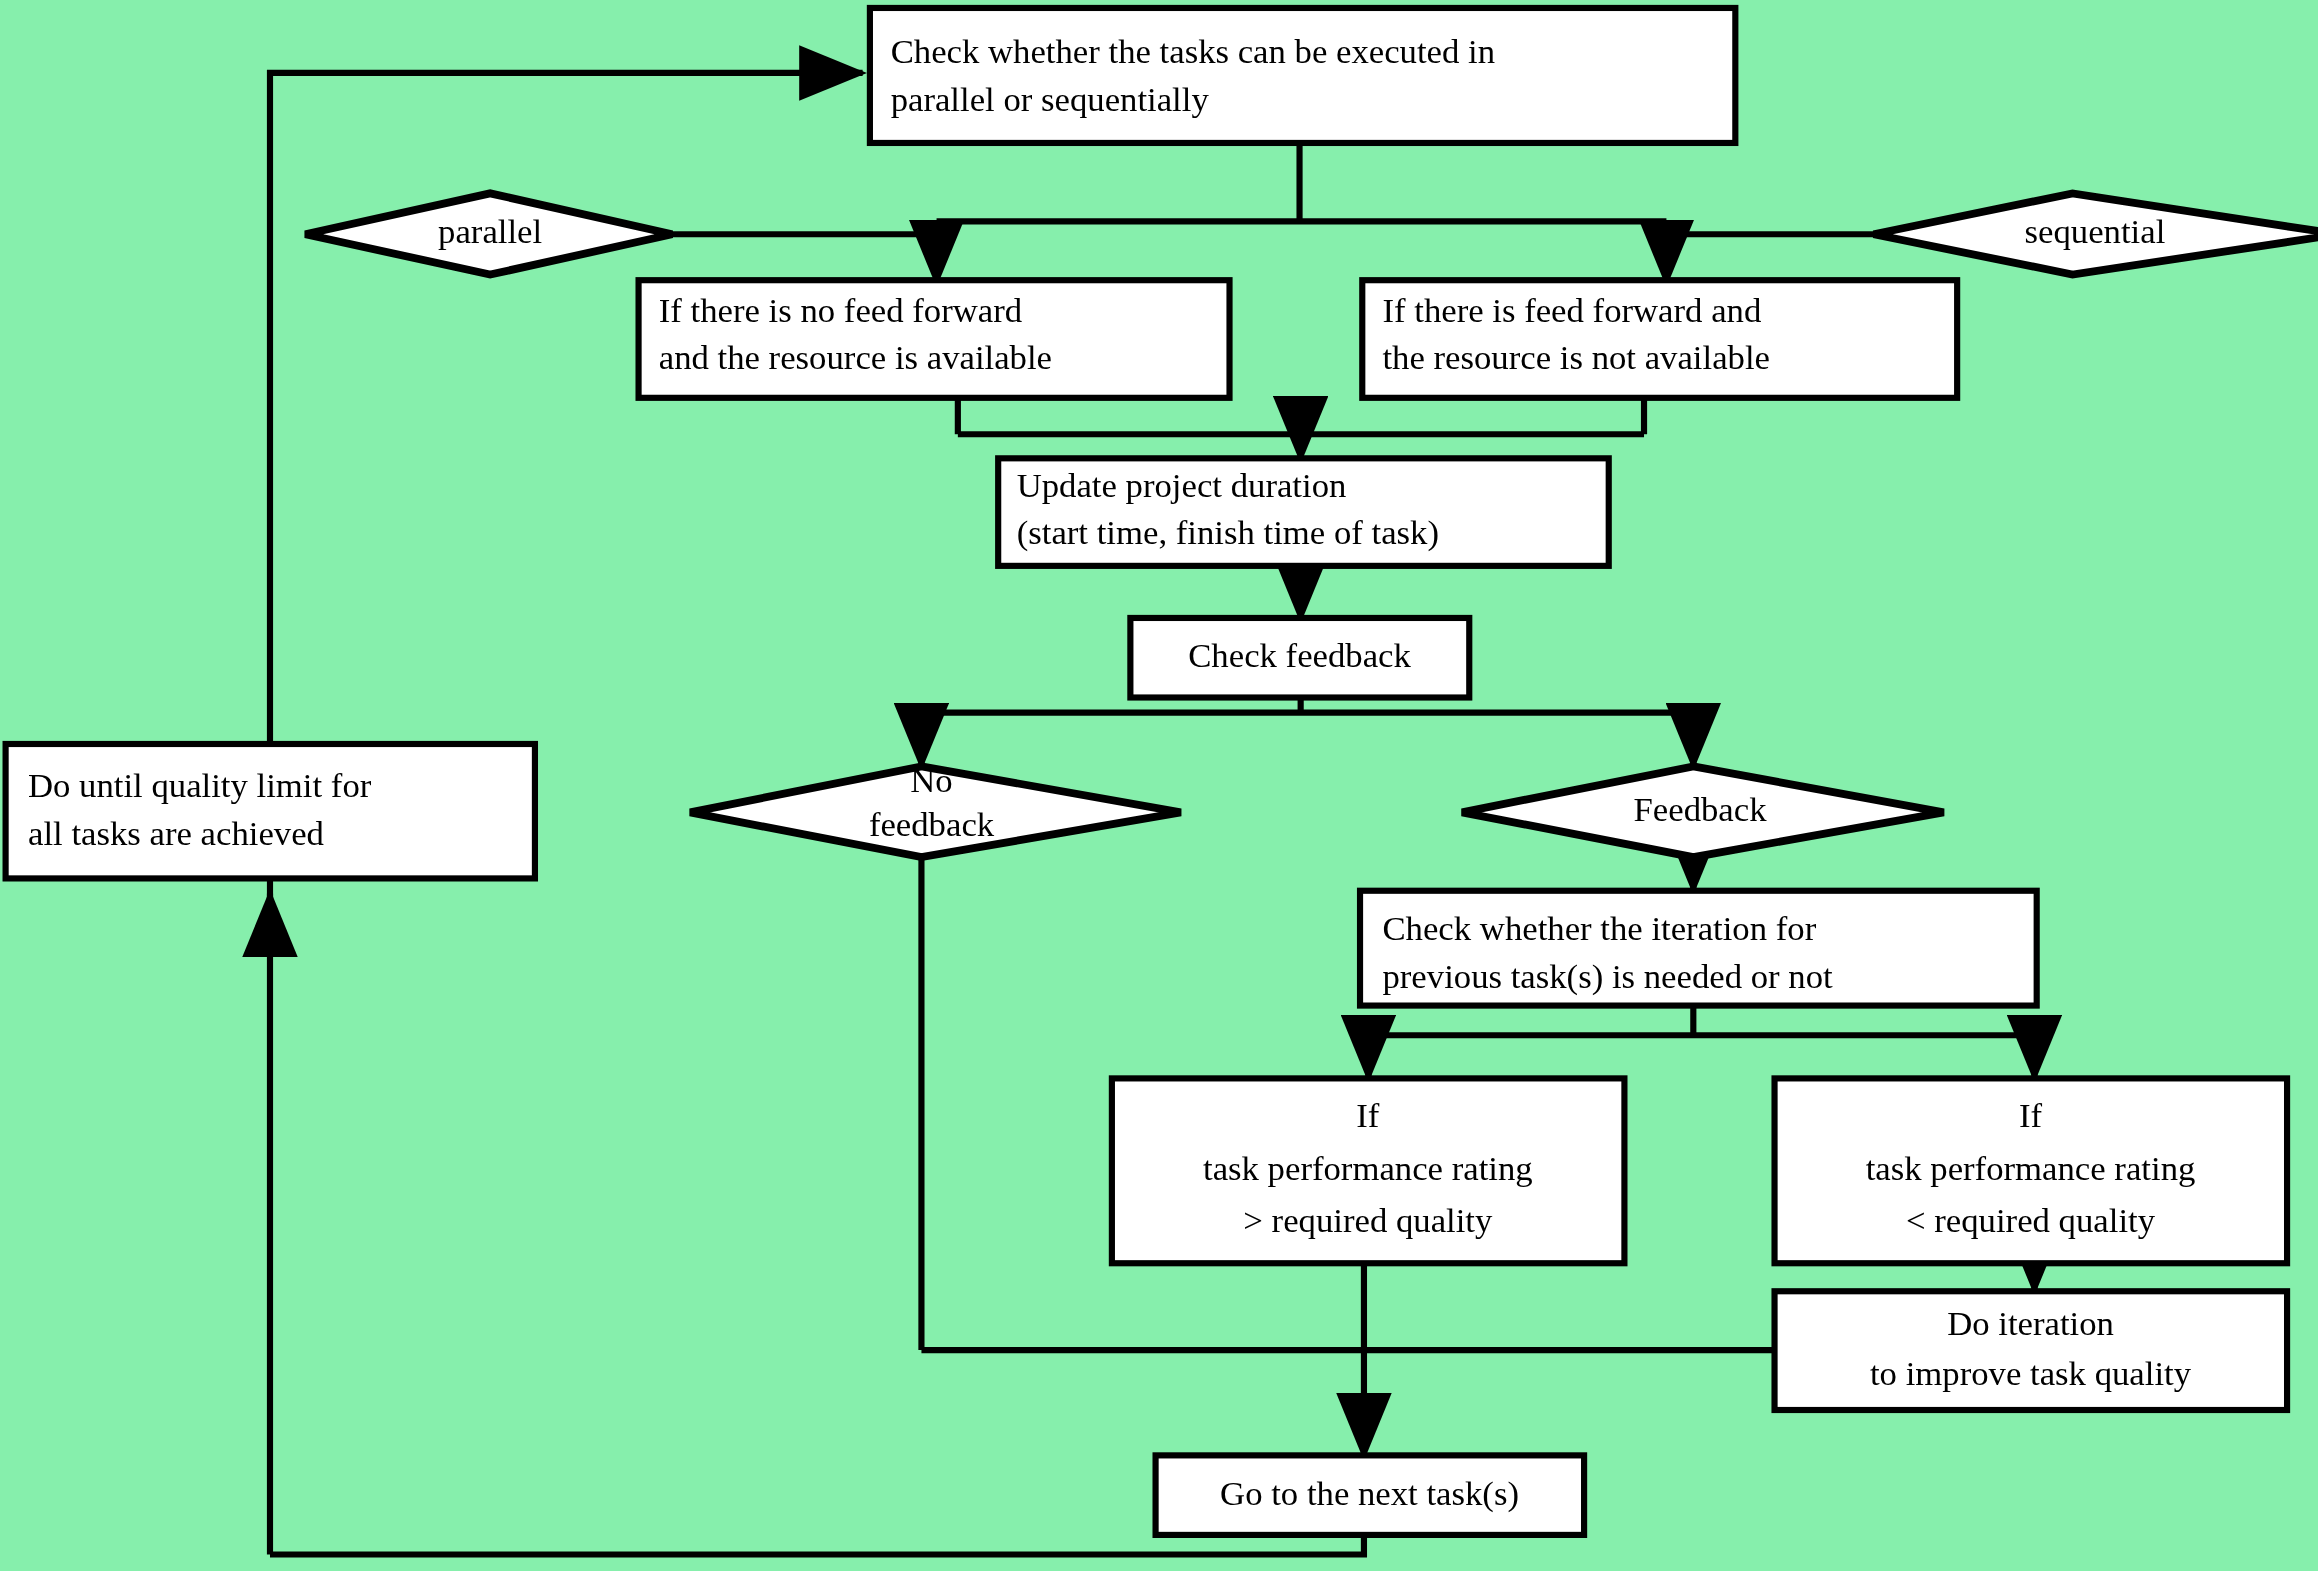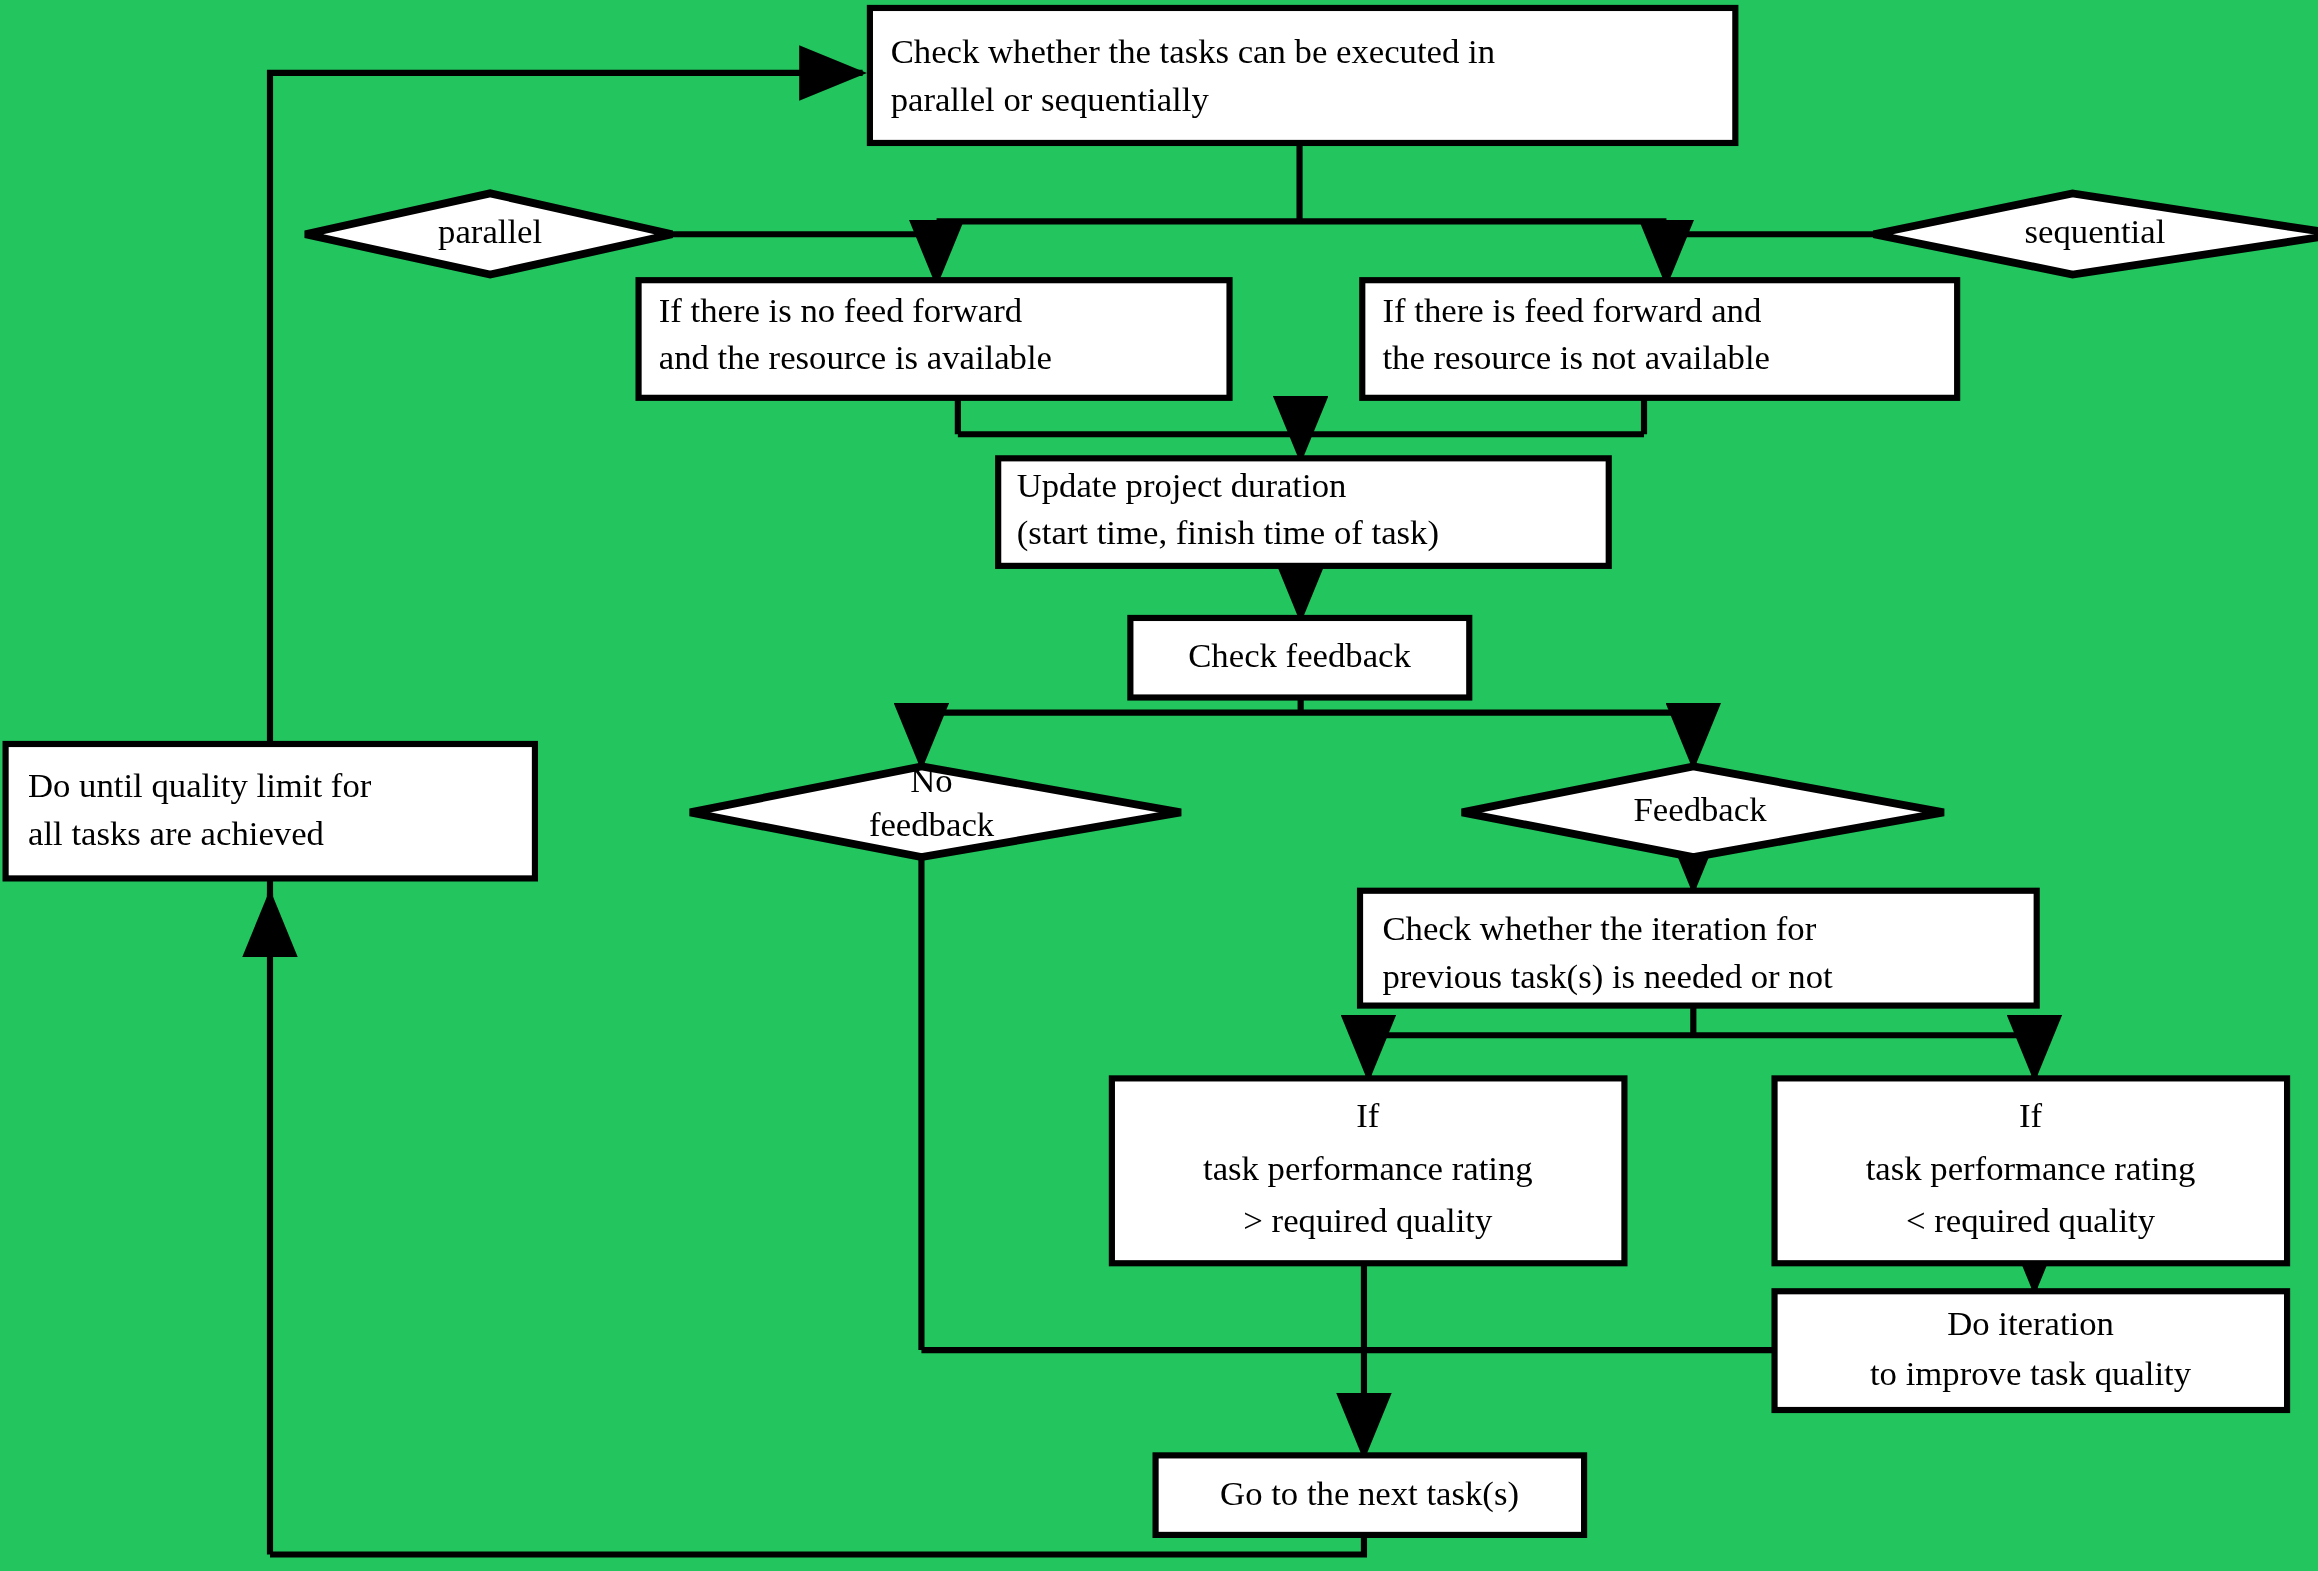--- a/index.html
+++ b/index.html
@@ -1,17 +1,17 @@
 <!DOCTYPE html>
 <html style="font-size:9px"><head>
 <meta charset="utf-8">
 <style>
   html,body{margin:0;padding:0;background:#ffffff;}
   body{font-family:"Liberation Serif", serif;}
-  #stage{position:relative;width:2319px;height:1572px;background:#22c55e;overflow:hidden;}
+  #stage{position:relative;width:2319px;height:1572px;background:#86efac;overflow:hidden;}
   svg{display:block;width:2319px;height:1572px;}
   .node-rect{fill:#ffffff;stroke:#000000;stroke-width:11;}
   .node-diamond{fill:#ffffff;stroke:#000000;stroke-width:14;stroke-linejoin:miter;}
   .edge{stroke:#000000;stroke-width:11;fill:none;stroke-linecap:butt;}
   .lbl{font-family:"Liberation Serif", serif;fill:#000000;font-size:62px;text-anchor:middle;dominant-baseline:middle;}
 </style>
 </head>
 <body>
 
 <div id="stage">

